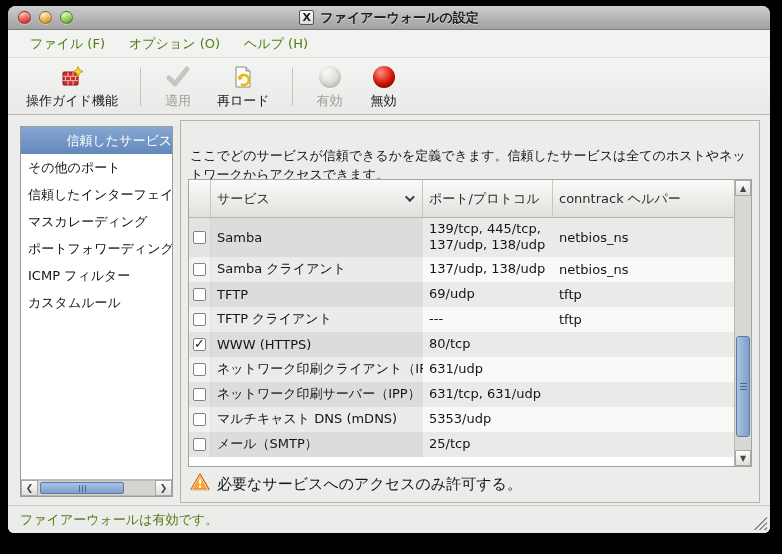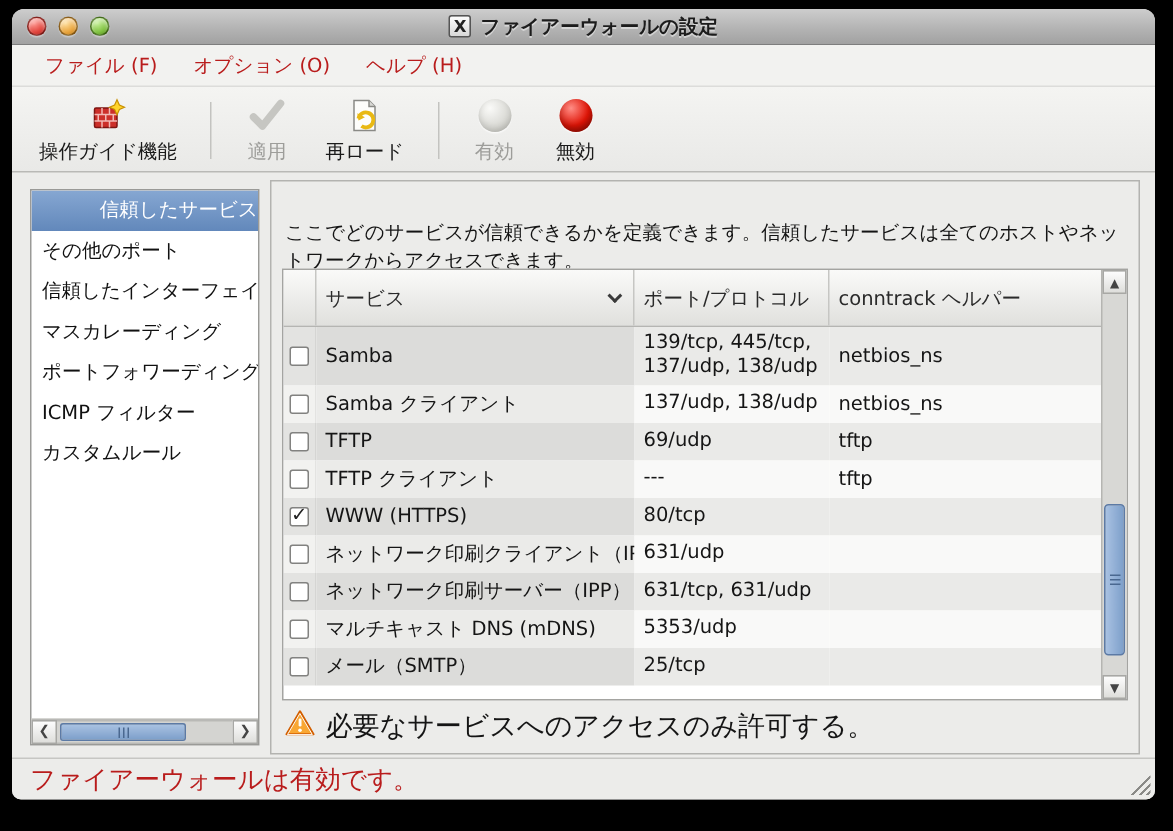--- a/index.html
+++ b/index.html
@@ -39,21 +39,21 @@
     width:15px; height:15px; border:1px solid #555; border-radius:2px;
     background:linear-gradient(#fdfdfd,#d8d8d8);
     color:#222; font-size:11px; font-weight:bold; line-height:13px; text-align:center;
   }
   .win-title { font-size:13px; font-weight:bold; color:#1c1c1c; text-shadow:0 1px 0 rgba(255,255,255,.45); }
   
   .menubar {
     height:28px; background:#f2f2f0; border-bottom:1px solid #dcdcda;
     display:flex; align-items:center; padding-left:12px; gap:4px;
   }
-  .menu-item { font-size:13px; color:#b91c1c; padding:4px 10px; border-radius:3px; cursor:default; }
+  .menu-item { font-size:13px; color:#4d7c0f; padding:4px 10px; border-radius:3px; cursor:default; }
   
   .toolbar {
     height:57px; background:linear-gradient(#f4f4f2,#e9e9e7);
     border-bottom:1px solid #b9b9b6;
     display:flex; align-items:stretch; padding:4px 6px 2px 6px;
   }
   .tb-btn {
     display:flex; flex-direction:column; align-items:center; justify-content:flex-end;
     gap:3px; padding:2px 12px; min-width:54px; border-radius:4px;
   }
@@ -151,28 +151,28 @@
   .vs-thumb {
     position:absolute; left:1px; right:1px; top:55%; height:40%;
     background:linear-gradient(90deg,#a9c2e2,#7d9fca); border:1px solid #5c7aa5; border-radius:3px;
     display:flex; align-items:center; justify-content:center;
   }
   .grip-h { display:flex; flex-direction:column; gap:2px; }
   .grip-h i { display:block; height:1px; width:7px; background:#4a6890; }
   
   .warnrow { position:absolute; left:7px; bottom:5px; right:7px; height:26px;
              display:flex; align-items:center; gap:7px; padding-left:2px; }
-  .warn-text { font-size:18px; color:#151515; }
+  .warn-text { font-size:15px; color:#151515; }
   
   .statusbar {
     position:absolute; left:0; right:0; bottom:0; height:28px;
     border-top:1px solid #c6c6c3; background:#ececea;
     display:flex; align-items:center; padding-left:12px;
   }
-  .status-text { font-size:17px; color:#b91c1c; }
+  .status-text { font-size:13px; color:#4d7c0f; }
   .grip-resize { position:absolute; right:3px; bottom:3px; width:13px; height:13px;
     background:
       linear-gradient(135deg, transparent 48%, #8a8a87 48%, #8a8a87 56%, transparent 56%,
       transparent 68%, #8a8a87 68%, #8a8a87 76%, transparent 76%,
       transparent 88%, #8a8a87 88%, #8a8a87 96%, transparent 96%);
   }
 </style>
 </head>
 <body>
 

